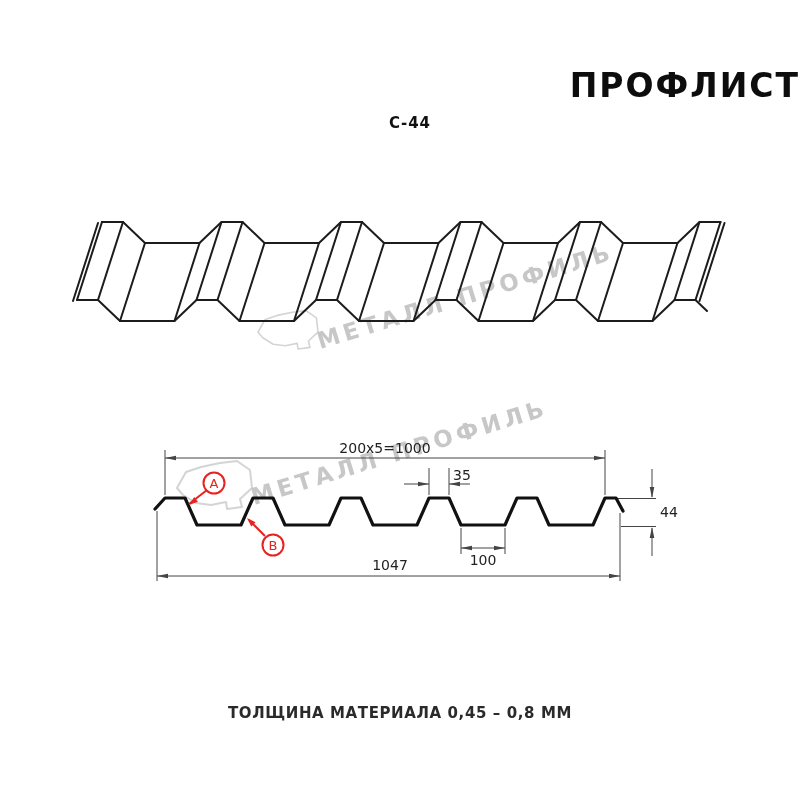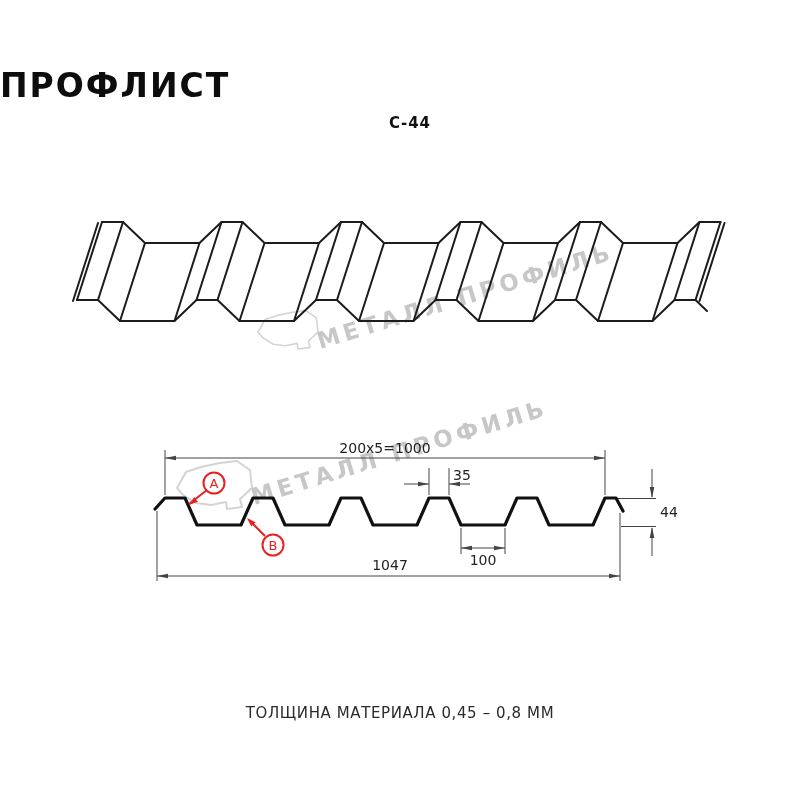--- a/index.html
+++ b/index.html
@@ -1,23 +1,23 @@
 <!DOCTYPE html>
 <html><head>
 <meta charset="utf-8">
 <style>
   html,body{margin:0;padding:0;background:#ffffff;}
   .page{position:relative;width:800px;height:800px;background:#fff;overflow:hidden;
         font-family:"DejaVu Sans","Liberation Sans",sans-serif;}
-  .title{position:absolute;left:0;top:66px;width:800px;text-align:left;
+  .title{position:absolute;left:0;top:66px;width:800px;text-align:right;
          font-size:33px;font-weight:bold;letter-spacing:2px;color:#0d0d0d;}
   .subtitle{position:absolute;left:0;top:114px;width:800px;text-align:center;
             font-size:15px;font-weight:bold;letter-spacing:1px;color:#111;padding-left:10px;}
   .footer{position:absolute;left:0;top:704px;width:800px;text-align:center;
-          font-size:15px;font-weight:normal;letter-spacing:.6px;color:#2a2a2a;}
+          font-size:15px;font-weight:bold;letter-spacing:.6px;color:#2a2a2a;}
   svg{position:absolute;left:0;top:0;}
   .dimtxt{font-family:"DejaVu Sans","Liberation Sans",sans-serif;font-size:14px;fill:#222;}
   .redtxt{font-family:"DejaVu Sans","Liberation Sans",sans-serif;font-size:13px;fill:#e62320;}
   .wmtxt{font-family:"DejaVu Sans","Liberation Sans",sans-serif;font-size:23px;font-weight:bold;
          letter-spacing:4px;fill:#c7c7c7;}
 </style>
 </head>
 <body>
 
 <div class="page">

